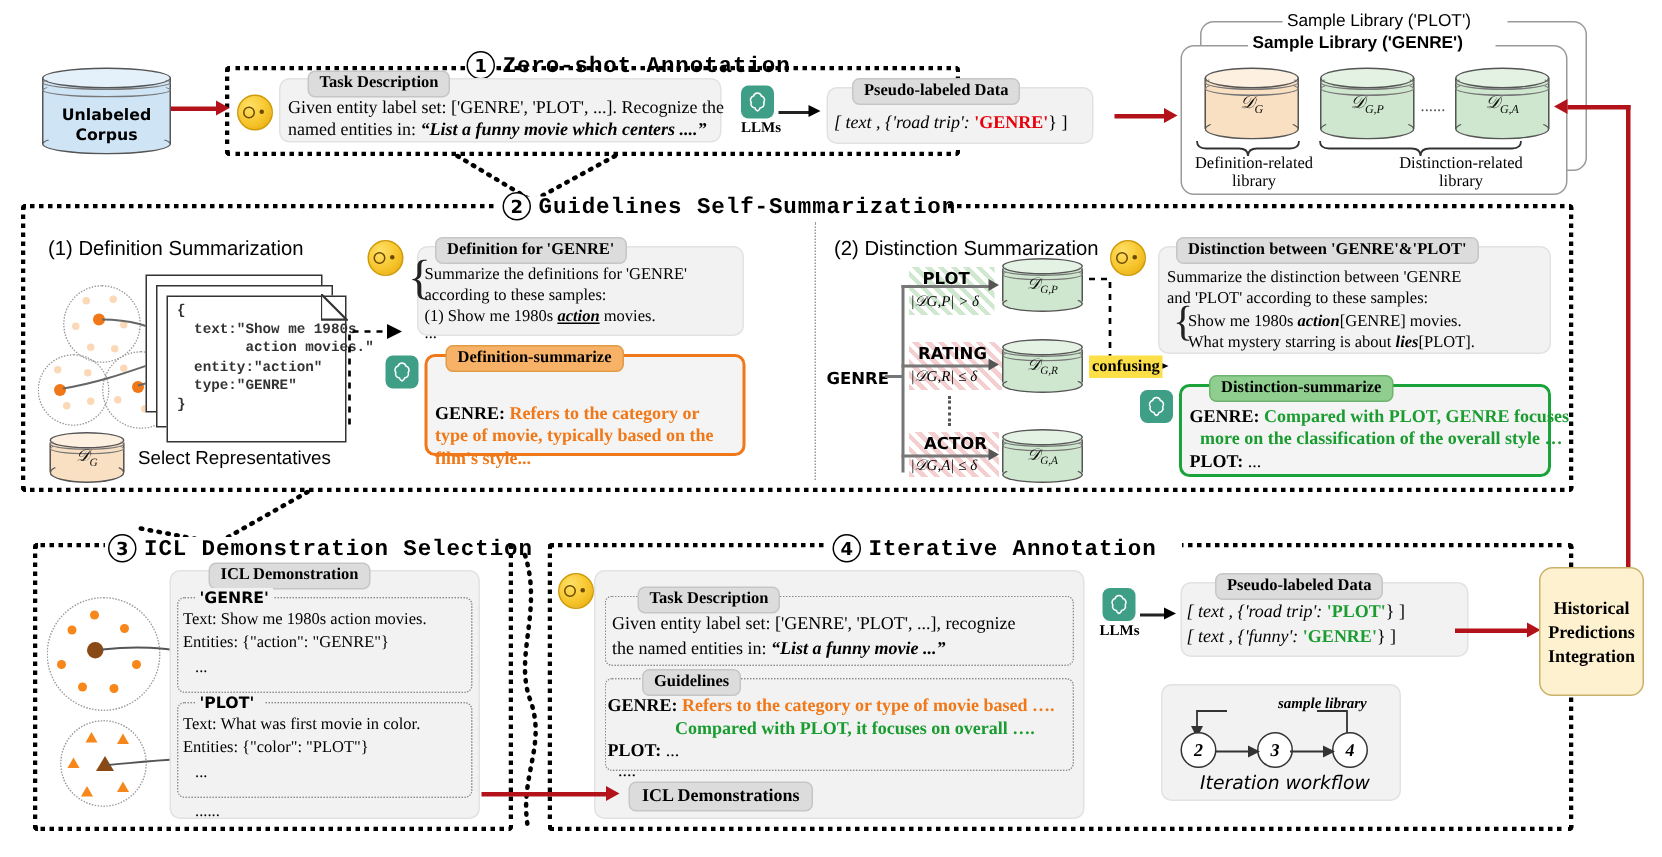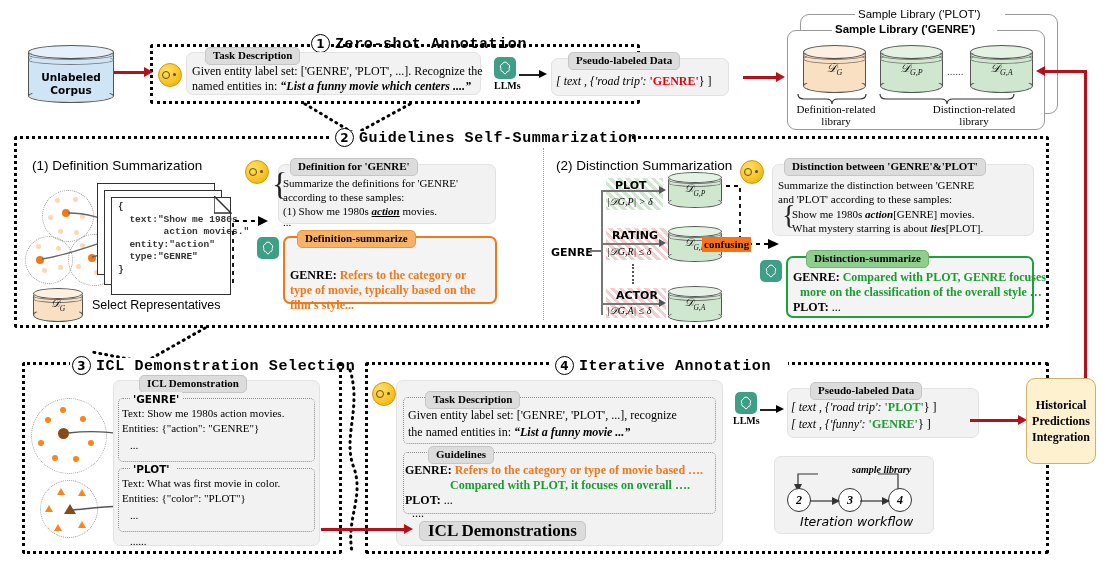--- a/index.html
+++ b/index.html
@@ -443,21 +443,21 @@
   <div class="ring" style="top:7px;height:8px;"></div>
   <div class="label" style="font-size:11px;">
     <span style="font-family:'DejaVu Serif',serif;">𝒟</span><sub style="font-size:7.5px;">G,A</sub>
   </div>
 </div>
 
 <svg class="abs" style="left:722px;top:182px;width:66px;height:92px;">
   <path d="M4 4 L18 4 L18 62 L46 62" fill="none" stroke="#000" stroke-width="1.8" stroke-dasharray="4 4"></path>
   <polygon points="46,57 57,62 46,67" fill="#000"></polygon>
 </svg>
-<div class="txt bold" style="left:702px;top:237px;font-size:11px;background:#f97316;padding:0 2px;">confusing</div>
+<div class="txt bold" style="left:726px;top:237px;font-size:11px;background:#fde047;padding:0 2px;">confusing</div>
 
 <div class="emoji" style="left:740px;top:160px;"></div>
 
 <div class="panel" style="left:772px;top:164px;width:262px;height:72px;"></div>
 <div class="tag" style="left:784px;top:158px;">Distinction between 'GENRE'&amp;'PLOT'</div>
 <div class="txt small" style="left:778px;top:178px;">Summarize the distinction between 'GENRE</div>
 <div class="txt small" style="left:778px;top:192px;">and 'PLOT' according to these samples:</div>
 <div class="curly" style="left:782px;top:201px;font-size:28px;line-height:28px;">{</div>
 <div class="txt small" style="left:792px;top:207px;">
   <span>Show me 1980s  </span><span class="bold ital">action</span><span>[GENRE]  movies.</span>
@@ -560,21 +560,21 @@
 <div class="tag" style="left:428px;top:446px;">Guidelines</div>
 <div class="txt" style="left:405px;top:463px;">
   <span class="bold">GENRE</span><span class="bold">: </span><span class="bold orange-t">Refers to the category or type of movie based ….</span>
 </div>
 <div class="txt bold green-t" style="left:450px;top:478px;">Compared with PLOT, it focuses on overall ….</div>
 <div class="txt" style="left:405px;top:493px;">
   <span class="bold">PLOT</span><span class="bold">: </span><span>...</span>
 </div>
 <div class="txt" style="left:412px;top:506px;">....</div>
 
-<div class="tag" style="left:419px;top:521px;font-size:17px;padding:2px 8px 3px 8px;">ICL Demonstrations</div>
+<div class="tag" style="left:419px;top:521px;font-size:12px;padding:2px 8px 3px 8px;">ICL Demonstrations</div>
 
 <div class="redline" style="left:321px;top:528px;width:85px;height:3px;"></div>
 <div class="aro-red" style="left:404px;top:524px;"></div>
 
 <div class="llm-icon" style="left:735px;top:392px;">
   <svg width="16" height="16" viewBox="0 0 24 24" aria-hidden="true">
     <path d="M12 3a4 4 0 0 1 3.9 3.1 4 4 0 0 1 2.3 6.3 4 4 0 0 1-3.6 5.5A4 4 0 0 1 12 21a4 4 0 0 1-2.6-3.1 4 4 0 0 1-3.6-5.5 4 4 0 0 1 2.3-6.3A4 4 0 0 1 12 3z" fill="none" stroke="#ffffff" stroke-width="1.5"></path>
   </svg>
 </div>
 <div class="llm-lbl" style="left:733px;top:415px;">LLMs</div>

